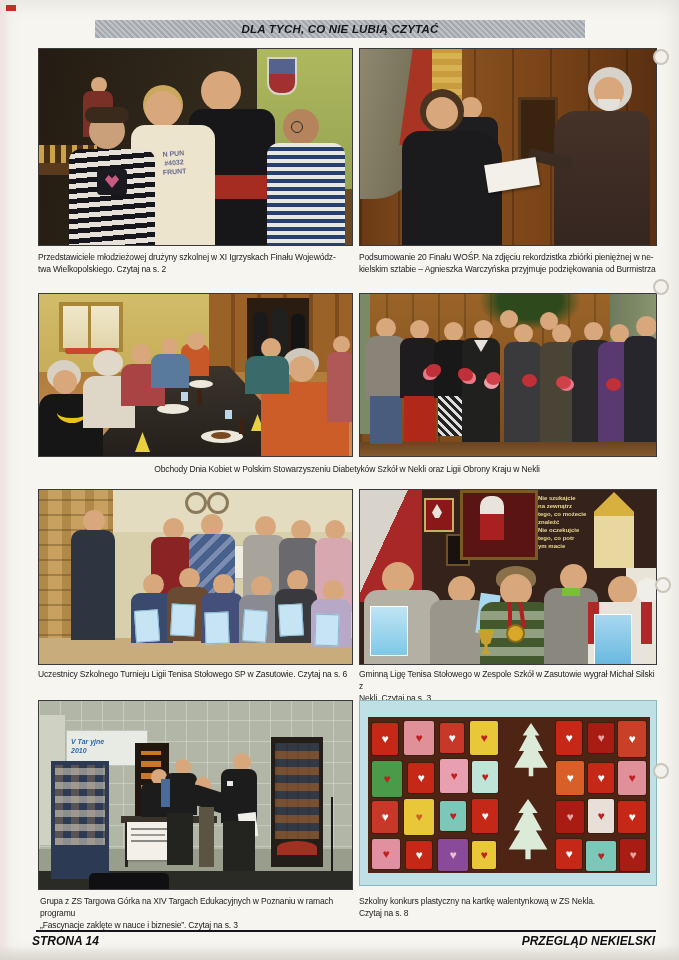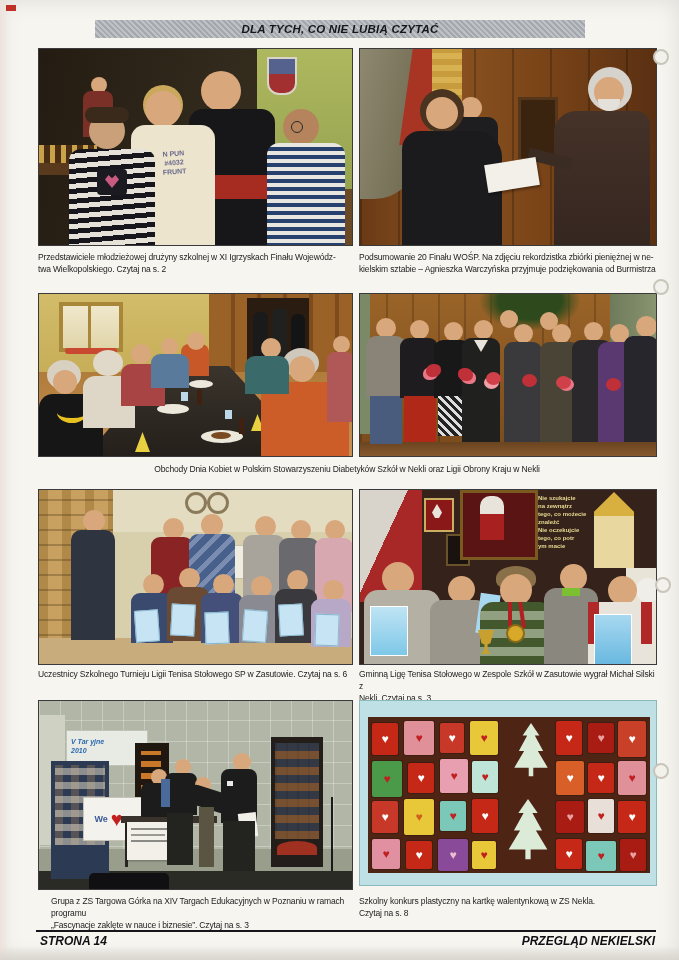--- a/index.html
+++ b/index.html
@@ -264,25 +264,20 @@
   <div class="ab" style="left:0;top:14px;width:26px;height:130px;background:#cfd2c2"></div>
   <div class="ab" style="left:0;top:148px;width:315px;height:24px;background:#999d8c"></div>
   <div class="ab" style="left:0;top:170px;width:315px;height:20px;background:#2b2b26"></div>
   <div class="ab" style="left:28px;top:30px;width:80px;height:34px;background:#e8eae4;box-shadow:0 0 0 1px #c0c4b8"></div>
   <div class="ph-label" style="left:32px;top:36px;width:74px;font-size:7px;line-height:9px;color:#2a6ab0;font-style:italic">V Tar      yjne
 2010</div>
   <div class="ab" style="left:12px;top:60px;width:58px;height:118px;background:#2c3a54"></div>
   <div class="ab" style="left:16px;top:64px;width:50px;height:80px;background:repeating-linear-gradient(0deg,rgba(220,210,190,.55) 0 7px,rgba(40,50,80,0) 7px 14px),repeating-linear-gradient(90deg,rgba(150,120,90,.4) 0 8px,transparent 8px 16px)"></div>
   <div class="ab" style="left:96px;top:42px;width:34px;height:84px;background:#201810"></div>
   <div class="ab" style="left:102px;top:50px;width:20px;height:64px;background:repeating-linear-gradient(0deg,#c87828 0 6px,#201810 6px 12px)"></div>
-  <div class="ab" style="left:44px;top:96px;width:70px;height:42px;background:#f4f2ec;border:1px solid #c8c4b8;display:flex;align-items:center;justify-content:center;gap:3px">
-    <span style="font-size:9px;color:#3a5a9a;font-weight:bold">We</span>
-    <span class="heart-icon"></span>
-    <span style="width:18px;height:7px;background:#c43030"></span>
-  </div>
   <div class="ab" style="left:232px;top:36px;width:52px;height:130px;background:#241e1a"></div>
   <div class="ab" style="left:236px;top:42px;width:44px;height:96px;background:repeating-linear-gradient(0deg,rgba(200,130,70,.5) 0 8px,rgba(70,90,120,.45) 8px 16px),repeating-linear-gradient(90deg,rgba(0,0,0,.3) 0 2px,transparent 2px 11px)"></div>
   <div class="ab" style="left:238px;top:140px;width:40px;height:14px;background:#a03020;border-radius:50% 50% 0 0"></div>
   <div class="ab" style="left:292px;top:96px;width:2px;height:74px;background:#1a1a1a"></div>
   <div class="ab" style="left:82px;top:115px;width:96px;height:7px;background:#3a332c"></div>
   <div class="ab" style="left:86px;top:122px;width:3px;height:44px;background:#2a2520"></div>
   <div class="ab" style="left:172px;top:122px;width:3px;height:44px;background:#2a2520"></div>
   <div class="ab" style="left:88px;top:121px;width:48px;height:38px;background:#f2f0e8;box-shadow:0 1px 2px rgba(0,0,0,.3)"></div>
   <div class="ab" style="left:92px;top:127px;width:38px;height:2px;background:#8a8a86"></div>
   <div class="ab" style="left:92px;top:133px;width:34px;height:2px;background:#9a9a96"></div>
@@ -296,21 +291,21 @@
   <div class="hd" style="left:156px;top:76px;width:16px;height:16px"></div>
   <div class="ab" style="left:148px;top:88px;width:44px;height:20px;background:#1c1c1c;border-radius:8px;transform:rotate(18deg)"></div>
   <div class="ab" style="left:160px;top:106px;width:15px;height:60px;background:#5a5442"></div>
   <div class="hd" style="left:194px;top:52px;width:18px;height:18px"></div>
   <div class="ab" style="left:182px;top:68px;width:36px;height:54px;background:#1c1c1c;border-radius:8px 8px 0 0"></div>
   <div class="ab" style="left:188px;top:80px;width:6px;height:5px;background:#e8e8e4"></div>
   <div class="ab" style="left:200px;top:112px;width:18px;height:24px;background:#f0efe8;transform:rotate(-6deg)"></div>
   <div class="ab" style="left:184px;top:120px;width:32px;height:50px;background:#23231f"></div>
   <div class="ab" style="left:50px;top:172px;width:80px;height:18px;background:#101012;border-radius:5px 5px 0 0"></div>
 </div>
-<div class="cap" style="left:51px;top:895px;width:318px">Grupa z ZS Targowa Górka na XIV Targach Edukacyjnych w Poznaniu w ramach programu
+<div class="cap" style="left:40px;top:895px;width:318px">Grupa z ZS Targowa Górka na XIV Targach Edukacyjnych w Poznaniu w ramach programu
 „Fascynacje zaklęte w nauce i biznesie”. Czytaj na s. 3</div>
 
 <div class="photo" style="left:359px;top:700px;width:298px;height:186px;border-color:#8ab8bc">
   <div class="ab" style="inset:0;background:#bfe0e4"></div>
   <div class="ab" style="left:8px;top:16px;width:282px;height:156px;background:#4e2414"></div>
   <div class="tree" style="left:152px;top:22px;width:38px;height:62px"></div>
   <div class="tree" style="left:146px;top:98px;width:44px;height:70px"></div>
   <div class="vc" style="left:12px;top:22px;width:26px;height:32px;background:#c62818;color:#fff"></div>
   <div class="vc" style="left:44px;top:20px;width:30px;height:34px;background:#e09098;color:#c02020"></div>
   <div class="vc" style="left:80px;top:22px;width:24px;height:30px;background:#c83828;color:#fff"></div>
@@ -337,21 +332,21 @@
   <div class="vc" style="left:78px;top:138px;width:30px;height:32px;background:#8a4a9a;color:#e8c0d0"></div>
   <div class="vc" style="left:112px;top:140px;width:24px;height:28px;background:#e8c838;color:#c02020"></div>
   <div class="vc" style="left:196px;top:138px;width:26px;height:30px;background:#c62818;color:#fff"></div>
   <div class="vc" style="left:226px;top:140px;width:30px;height:30px;background:#7cc8b8;color:#c02020"></div>
   <div class="vc" style="left:260px;top:138px;width:26px;height:32px;background:#a81c14;color:#e8a0a0"></div>
 </div>
 <div class="cap" style="left:359px;top:895px;width:300px">Szkolny konkurs plastyczny na kartkę walentynkową w ZS Nekla.
 Czytaj na s. 8</div>
 
 <div class="rule"></div>
-<div class="ft" style="left:40px">STRONA 14</div>
+<div class="ft" style="left:32px">STRONA 14</div>
 <div class="ft" style="right:24px">PRZEGLĄD NEKIELSKI</div>
 
 <div class="hole" style="left:653px;top:49px"></div>
 <div class="hole" style="left:653px;top:279px"></div>
 <div class="hole" style="left:655px;top:577px"></div>
 <div class="hole" style="left:653px;top:763px"></div>
 
 <div class="edge-bottom"></div>
 
 </body></html>

